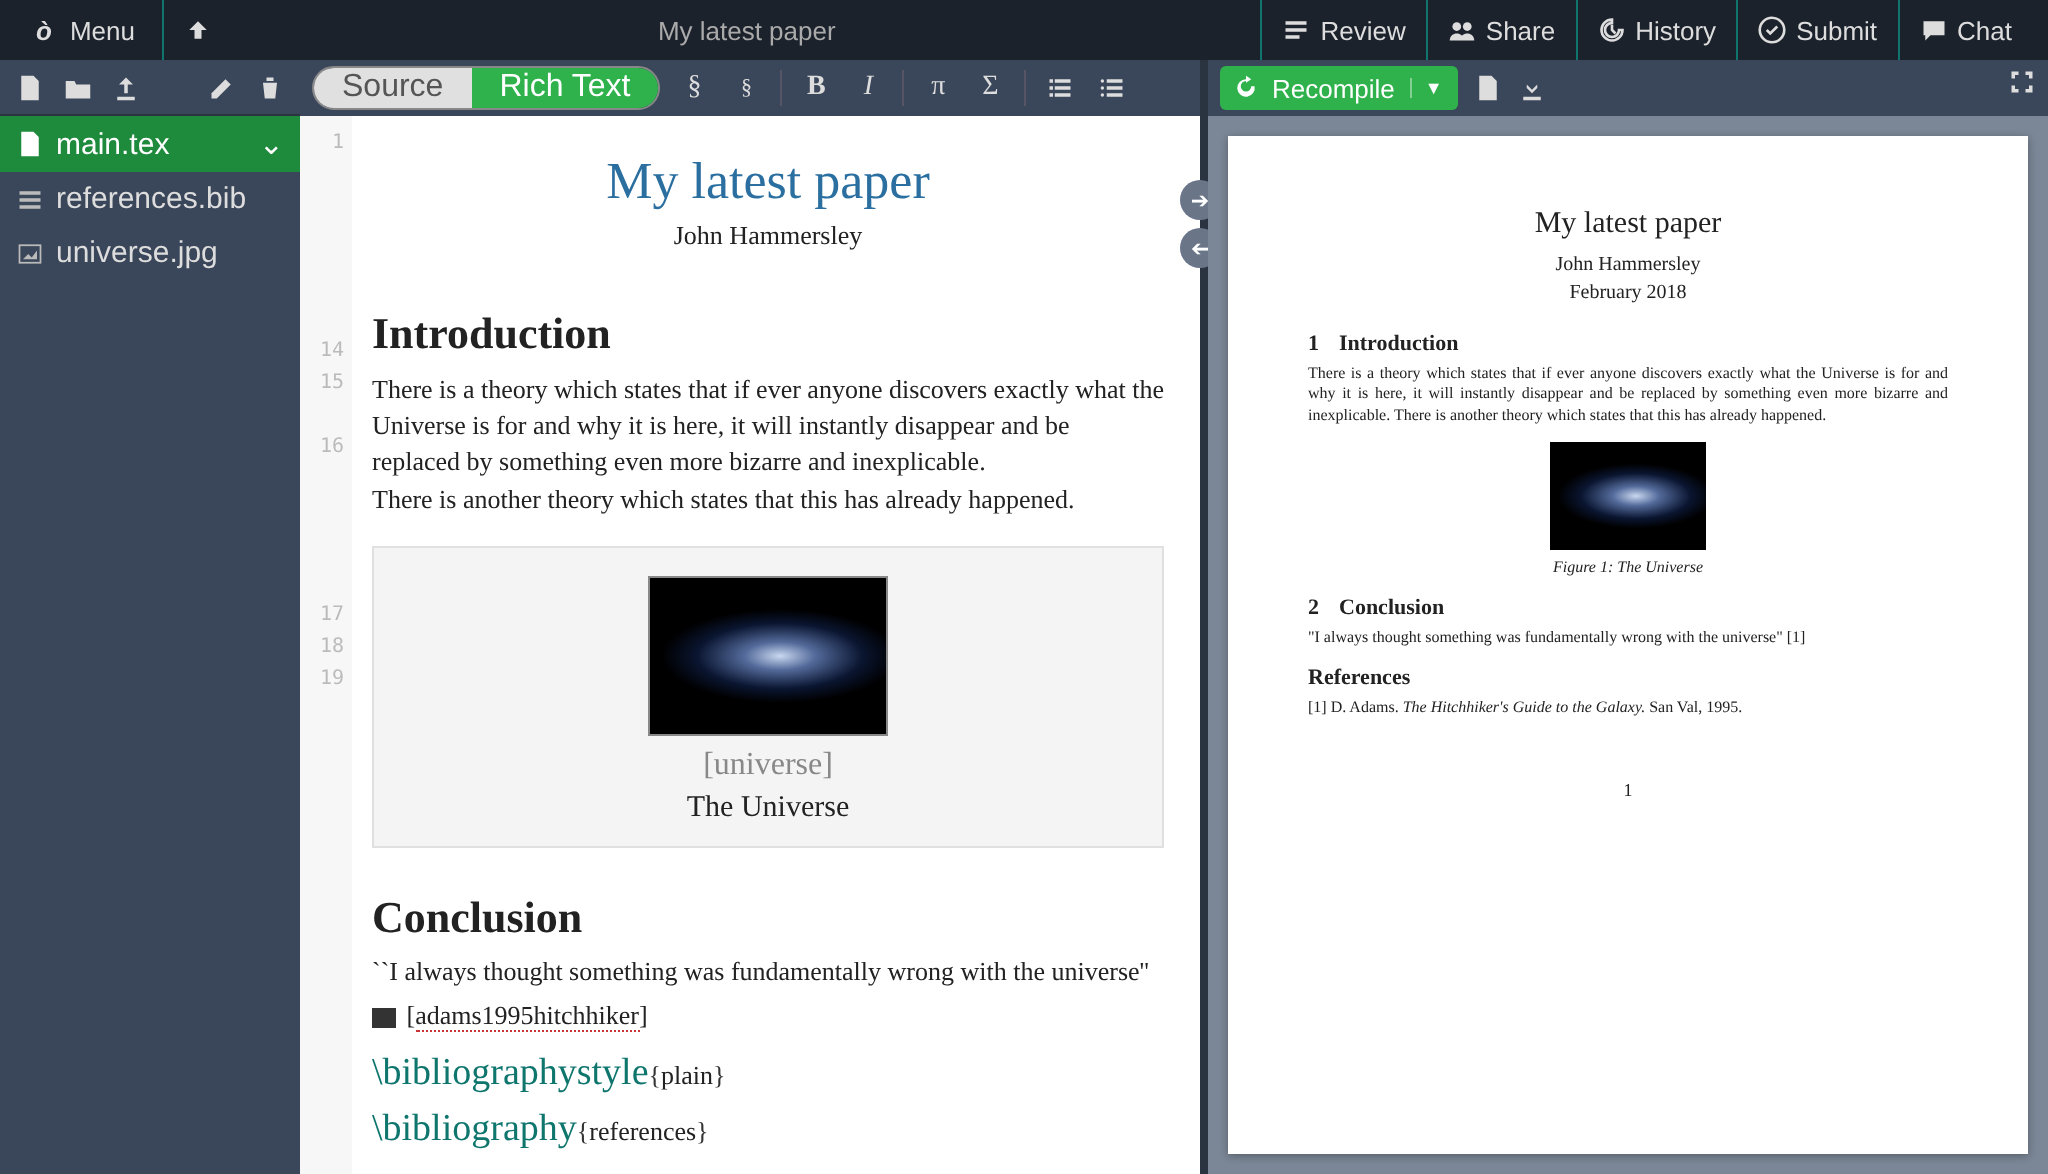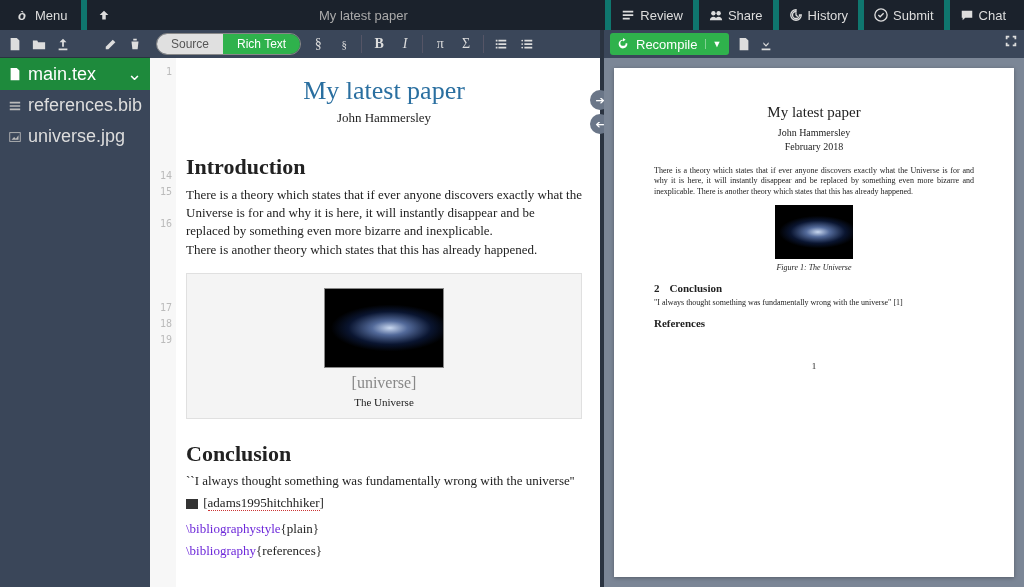--- a/index.html
+++ b/index.html
@@ -2,61 +2,61 @@
 <html><head>
 <meta charset="utf-8">
 <style>
 * { margin: 0; padding: 0; box-sizing: border-box; }
 body { font-family: -apple-system, "Helvetica Neue", Arial, sans-serif; font-size: 13px; color: #333; background: #1b222c; overflow: hidden; width: 1024px; height: 587px; }
 
 .topbar { height: 30px; background: #1b222c; display: flex; align-items: center; padding: 0 8px; color: #ddd; }
 .topbar-left { display: flex; align-items: center; gap: 4px; }
 .topbar-center { flex: 1; text-align: center; color: #aaa; font-size: 13px; }
 .topbar-right { display: flex; align-items: center; }
-.tbtn { display: flex; align-items: center; gap: 5px; padding: 4px 10px; color: #ddd; cursor: pointer; font-size: 13px; border-left: 6px solid #0f766e; height: 30px; }
+.tbtn { display: flex; align-items: center; gap: 5px; padding: 4px 10px; color: #ddd; cursor: pointer; font-size: 13px; border-left: 1px solid #0f766e; height: 30px; }
 .tbtn.first { border-left: none; }
 .icon { display: inline-flex; width: 14px; height: 14px; }
 .icon svg { width: 100%; height: 100%; fill: currentColor; }
 .logo { font-style: italic; font-weight: bold; margin-right: 4px; }
 
 .main { display: flex; height: calc(100% - 30px); }
 
 .filepanel { width: 150px; background: #3a4659; color: #ddd; display: flex; flex-direction: column; }
 .filetoolbar { height: 28px; display: flex; align-items: center; padding: 0 8px; gap: 10px; border-bottom: 1px solid #2a3340; }
 .filetoolbar .spacer { flex: 1; }
 .filelist { flex: 1; }
-.fileitem { display: flex; align-items: center; gap: 6px; padding: 5px 8px; font-size: 18px; cursor: pointer; }
+.fileitem { display: flex; align-items: center; gap: 6px; padding: 5px 8px; font-size: 15px; cursor: pointer; }
 .fileitem.active { background: #1e8a3c; color: #fff; }
 .fileitem .chev { margin-left: auto; }
 
 .midtoolbar { height: 28px; background: #3a4659; display: flex; align-items: center; padding: 0 6px; gap: 8px; color: #ddd; }
 .pillswitch { display: flex; height: 22px; border-radius: 11px; overflow: hidden; border: 1px solid #888; }
-.pill { padding: 0 14px; display: flex; align-items: center; font-size: 12px; background: #e0e0e0; color: #555; cursor: pointer; }
+.pill { padding: 0 14px; display: flex; align-items: center; font-size: 16px; background: #e0e0e0; color: #555; cursor: pointer; }
 .pill.active { background: #2fb24c; color: #fff; font-weight: 500; }
 .tb-sep { width: 1px; height: 18px; background: #556; }
 .tb-icon { width: 18px; text-align: center; cursor: pointer; font-family: Georgia, serif; font-size: 14px; }
 .tb-icon.bold { font-weight: bold; }
 .tb-icon.italic { font-style: italic; }
 
 .editorcol { flex: 1; display: flex; flex-direction: column; background: #3a4659; min-width: 0; position: relative; }
 .editorwrap { flex: 1; display: flex; background: #fff; overflow: hidden; }
 .gutter { width: 26px; background: #f7f7f7; color: #bbb; text-align: right; font-family: monospace; font-size: 10px; padding: 6px 4px 0 0; line-height: 16px; }
 .gutter div { height: 16px; }
 .editcontent { flex: 1; padding: 10px 18px 10px 10px; font-family: Georgia, "Times New Roman", serif; color: #222; overflow: hidden; }
 .doc-title { font-size: 26px; text-align: center; color: #2a6fa0; margin: 8px 0 4px; font-weight: 400; }
 .doc-author { text-align: center; font-size: 13px; margin-bottom: 28px; }
 h2.sect { font-size: 22px; font-weight: bold; margin: 22px 0 6px; font-family: Georgia, serif; }
 .para { font-size: 13px; line-height: 1.4; }
 .figbox { margin: 14px 0 8px; background: #f4f4f4; border: 1px solid #e0e0e0; padding: 14px 14px 10px; text-align: center; }
 .figimg { width: 120px; height: 80px; margin: 0 auto 6px; background: radial-gradient(ellipse 50% 30% at 55% 50%, #c9d8f0 0%, #536a9a 30%, #0a1530 70%, #000 100%); border: 1px solid #888; }
 .figlabel { color: #888; font-size: 16px; }
-.figcap { font-size: 11px; margin-top: 4px; }
+.figcap { font-size: 15px; margin-top: 4px; }
 .quote { font-size: 13px; margin-top: 6px; }
 .citeicon { width: 12px; height: 10px; display: inline-block; background: #333; vertical-align: middle; margin-right: 2px; }
-.cmd { color: #6d28d9; font-size: 13px; }
+.cmd { color: #0f766e; font-size: 19px; }
 .arg { color: #333; }
 .redsq { border-bottom: 1px dotted #c33; }
 
 .splitter { width: 4px; background: #2a3340; cursor: col-resize; position: relative; }
 .split-arrows { position: absolute; top: 60px; left: -10px; display: flex; flex-direction: column; gap: 4px; }
 .split-arrows div { width: 20px; height: 20px; background: #6a7688; border-radius: 50%; color: #fff; display: flex; align-items: center; justify-content: center; font-size: 11px; cursor: pointer; }
 
 .pdfcol { width: 420px; display: flex; flex-direction: column; background: #3a4659; position: relative; }
 .pdftoolbar { height: 28px; display: flex; align-items: center; padding: 0 6px; gap: 8px; color: #ddd; }
 .recompile { background: #2fb24c; color: #fff; height: 22px; border-radius: 3px; display: flex; align-items: center; padding: 0 8px 0 6px; gap: 6px; font-size: 13px; cursor: pointer; font-weight: 500; }
@@ -315,25 +315,27 @@
           <svg viewBox="0 0 16 16">
             <path d="M2 2h4v2H4v2H2zm12 0v4h-2V4h-2V2zM2 14v-4h2v2h2v2zm12 0h-4v-2h2v-2h2z" fill="#ddd"></path>
           </svg>
         </span>
     </div>
     <div class="pdfview">
       <div class="pdfpage">
         <div class="pdf-title">My latest paper</div>
         <div class="pdf-author">John Hammersley</div>
         <div class="pdf-date">February 2018</div>
+        <div class="pdf-sect"><span class="num">1</span><span>Introduction</span></div>
         <p class="pdf-para">There is a theory which states that if ever anyone discovers exactly what the Universe is for and why it is here, it will instantly disappear and be replaced by something even more bizarre and inexplicable. There is another theory which states that this has already happened.</p>
         <div class="pdf-fig">
           <div class="pdf-figimg"></div>
           <div class="pdf-figcap">Figure 1: The Universe</div>
         </div>
         <div class="pdf-sect"><span class="num">2</span><span>Conclusion</span></div>
         <p class="pdf-quote">"I always thought something was fundamentally wrong with the universe" [1]</p>
         <div class="pdf-refs">References</div>
+        <p class="pdf-refline"><span>[1] D. Adams. </span><i>The Hitchhiker's Guide to the Galaxy.</i><span> San Val, 1995.</span></p>
         <div class="pdf-pagenum">1</div>
       </div>
     </div>
   </div>
 </div>
 
 </body></html>

